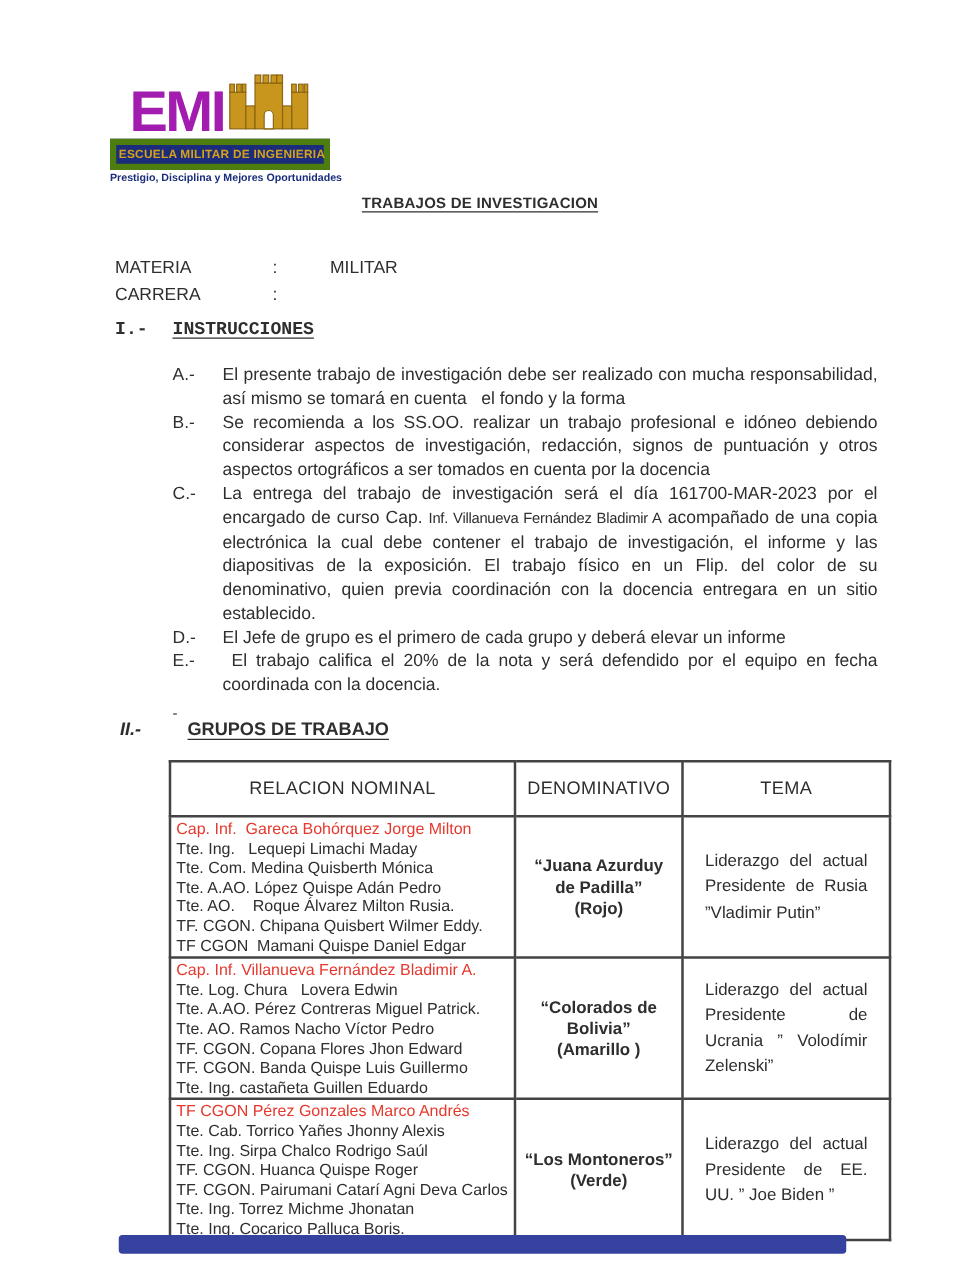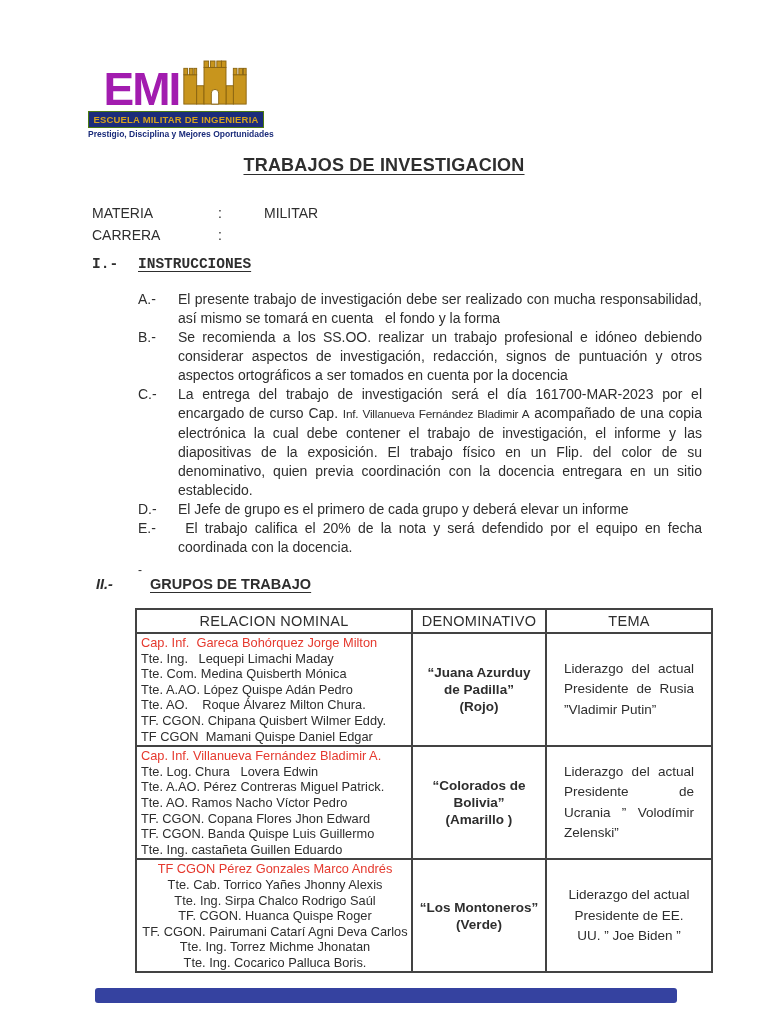--- a/index.html
+++ b/index.html
@@ -8,27 +8,27 @@
 
   .page { position:absolute; inset:0; background:#fff; }
 
   
   .logo { position:absolute; left:88px; top:64px; width:176px; }
   .logo-top { display:flex; align-items:flex-end; justify-content:center; height:46px; }
   .logo-emi { font-size:46px; font-weight:900; color:#a21caf; letter-spacing:-2px; line-height:0.9; }
   .logo-castle { margin-left:3px; }
   .logo-banner { margin-top:1px; background:#1b2c7a; color:#d6a21c; font-weight:bold;
                  font-size:9.5px; letter-spacing:0.2px; text-align:center; padding:2px 2px;
-                 border:1px solid #4d7c0f; white-space:nowrap; }
+                 border:5px solid #4d7c0f; white-space:nowrap; }
   .logo-tagline { color:#1b2c7a; font-weight:bold; font-size:8.5px; text-align:left;
                   white-space:nowrap; margin-top:1px; }
 
   
   .doc-title { position:absolute; top:155px; left:0; width:100%; text-align:center;
-               font-size:18px; font-weight:bold; text-decoration:underline;
+               font-size:12px; font-weight:bold; text-decoration:underline;
                text-underline-offset:3px; letter-spacing:0.2px; }
   .meta { position:absolute; left:92px; top:202px; font-size:14px; line-height:22px; }
   .meta-row { display:grid; grid-template-columns:126px 46px auto; }
   .meta-val { white-space:pre-wrap; }
 
   
   .sec { position:absolute; font-size:14.5px; font-weight:bold; }
   .sec1 { left:92px; top:256px;font-family:Liberation Mono, monospace; }
   .sec2 { left:96px; top:576px; }
   .sec-num { display:inline-block; }
@@ -43,29 +43,29 @@
   .instr-item { display:grid; grid-template-columns:40px 1fr; }
   .instr-text { text-align:justify; white-space:pre-wrap; }
   .instr-small { font-size:11.8px; letter-spacing:-0.2px; }
 
   
   table.groups { position:absolute; left:135px; top:608px; width:576px;
                  border-collapse:collapse; table-layout:fixed; }
   table.groups col.c1 { width:276px; } table.groups col.c2 { width:134px; } table.groups col.c3 { width:166px; }
   table.groups th, table.groups td { border:2px solid #434343; }
   table.groups th { font-size:14.5px; font-weight:normal; letter-spacing:0.3px;
-                    text-align:center; padding:3px 2px; height:14px; }
+                    text-align:center; padding:13px 2px; height:14px; }
   td.names { vertical-align:top; padding:1px 2px 1px 4px; font-size:12.8px; line-height:15.6px; }
   .name-line { white-space:pre-wrap; }
   .leader { color:#e5392e; }
   td.denom { vertical-align:middle; text-align:center; font-weight:bold;
              font-size:13.5px; line-height:17px; padding:2px 6px; }
   td.tema  { vertical-align:middle; text-align:justify; font-size:13.5px;
              line-height:20.5px; padding:2px 17px; }
-  tr.r1 td { height:111px; } tr.r2 td { height:102px; } tr.r3 td { height:101px;text-align:center; }
+  tr.r1 td { height:111px; } tr.r2 td { height:102px; } tr.r3 td { height:101px; }
 
   
   .footer-bar { position:absolute; left:95px; top:988px; width:582px; height:15px;
                 background:#3542a0; border-radius:3px; }
 </style>
 </head>
 <body>
 
 <div class="page">
 
@@ -158,21 +158,21 @@
         <th>TEMA</th>
       </tr>
     </thead>
     <tbody>
       <tr class="r1">
         <td class="names">
           <div class="name-line leader">Cap. Inf.  Gareca Bohórquez Jorge Milton</div>
           <div class="name-line">Tte. Ing.   Lequepi Limachi Maday</div>
           <div class="name-line">Tte. Com. Medina Quisberth Mónica</div>
           <div class="name-line">Tte. A.AO. López Quispe Adán Pedro</div>
-          <div class="name-line">Tte. AO.    Roque Álvarez Milton Chura.</div>
+          <div class="name-line">Tte. AO.    Roque Álvarez Milton Rusia.</div>
           <div class="name-line">TF. CGON. Chipana Quisbert Wilmer Eddy.</div>
           <div class="name-line">TF CGON  Mamani Quispe Daniel Edgar</div>
         </td>
         <td class="denom">
           <div>“Juana Azurduy de Padilla”</div>
           <div>(Rojo)</div>
         </td>
         <td class="tema">Liderazgo del actual Presidente de Rusia ”Vladimir Putin”</td>
       </tr>
       <tr class="r2">

